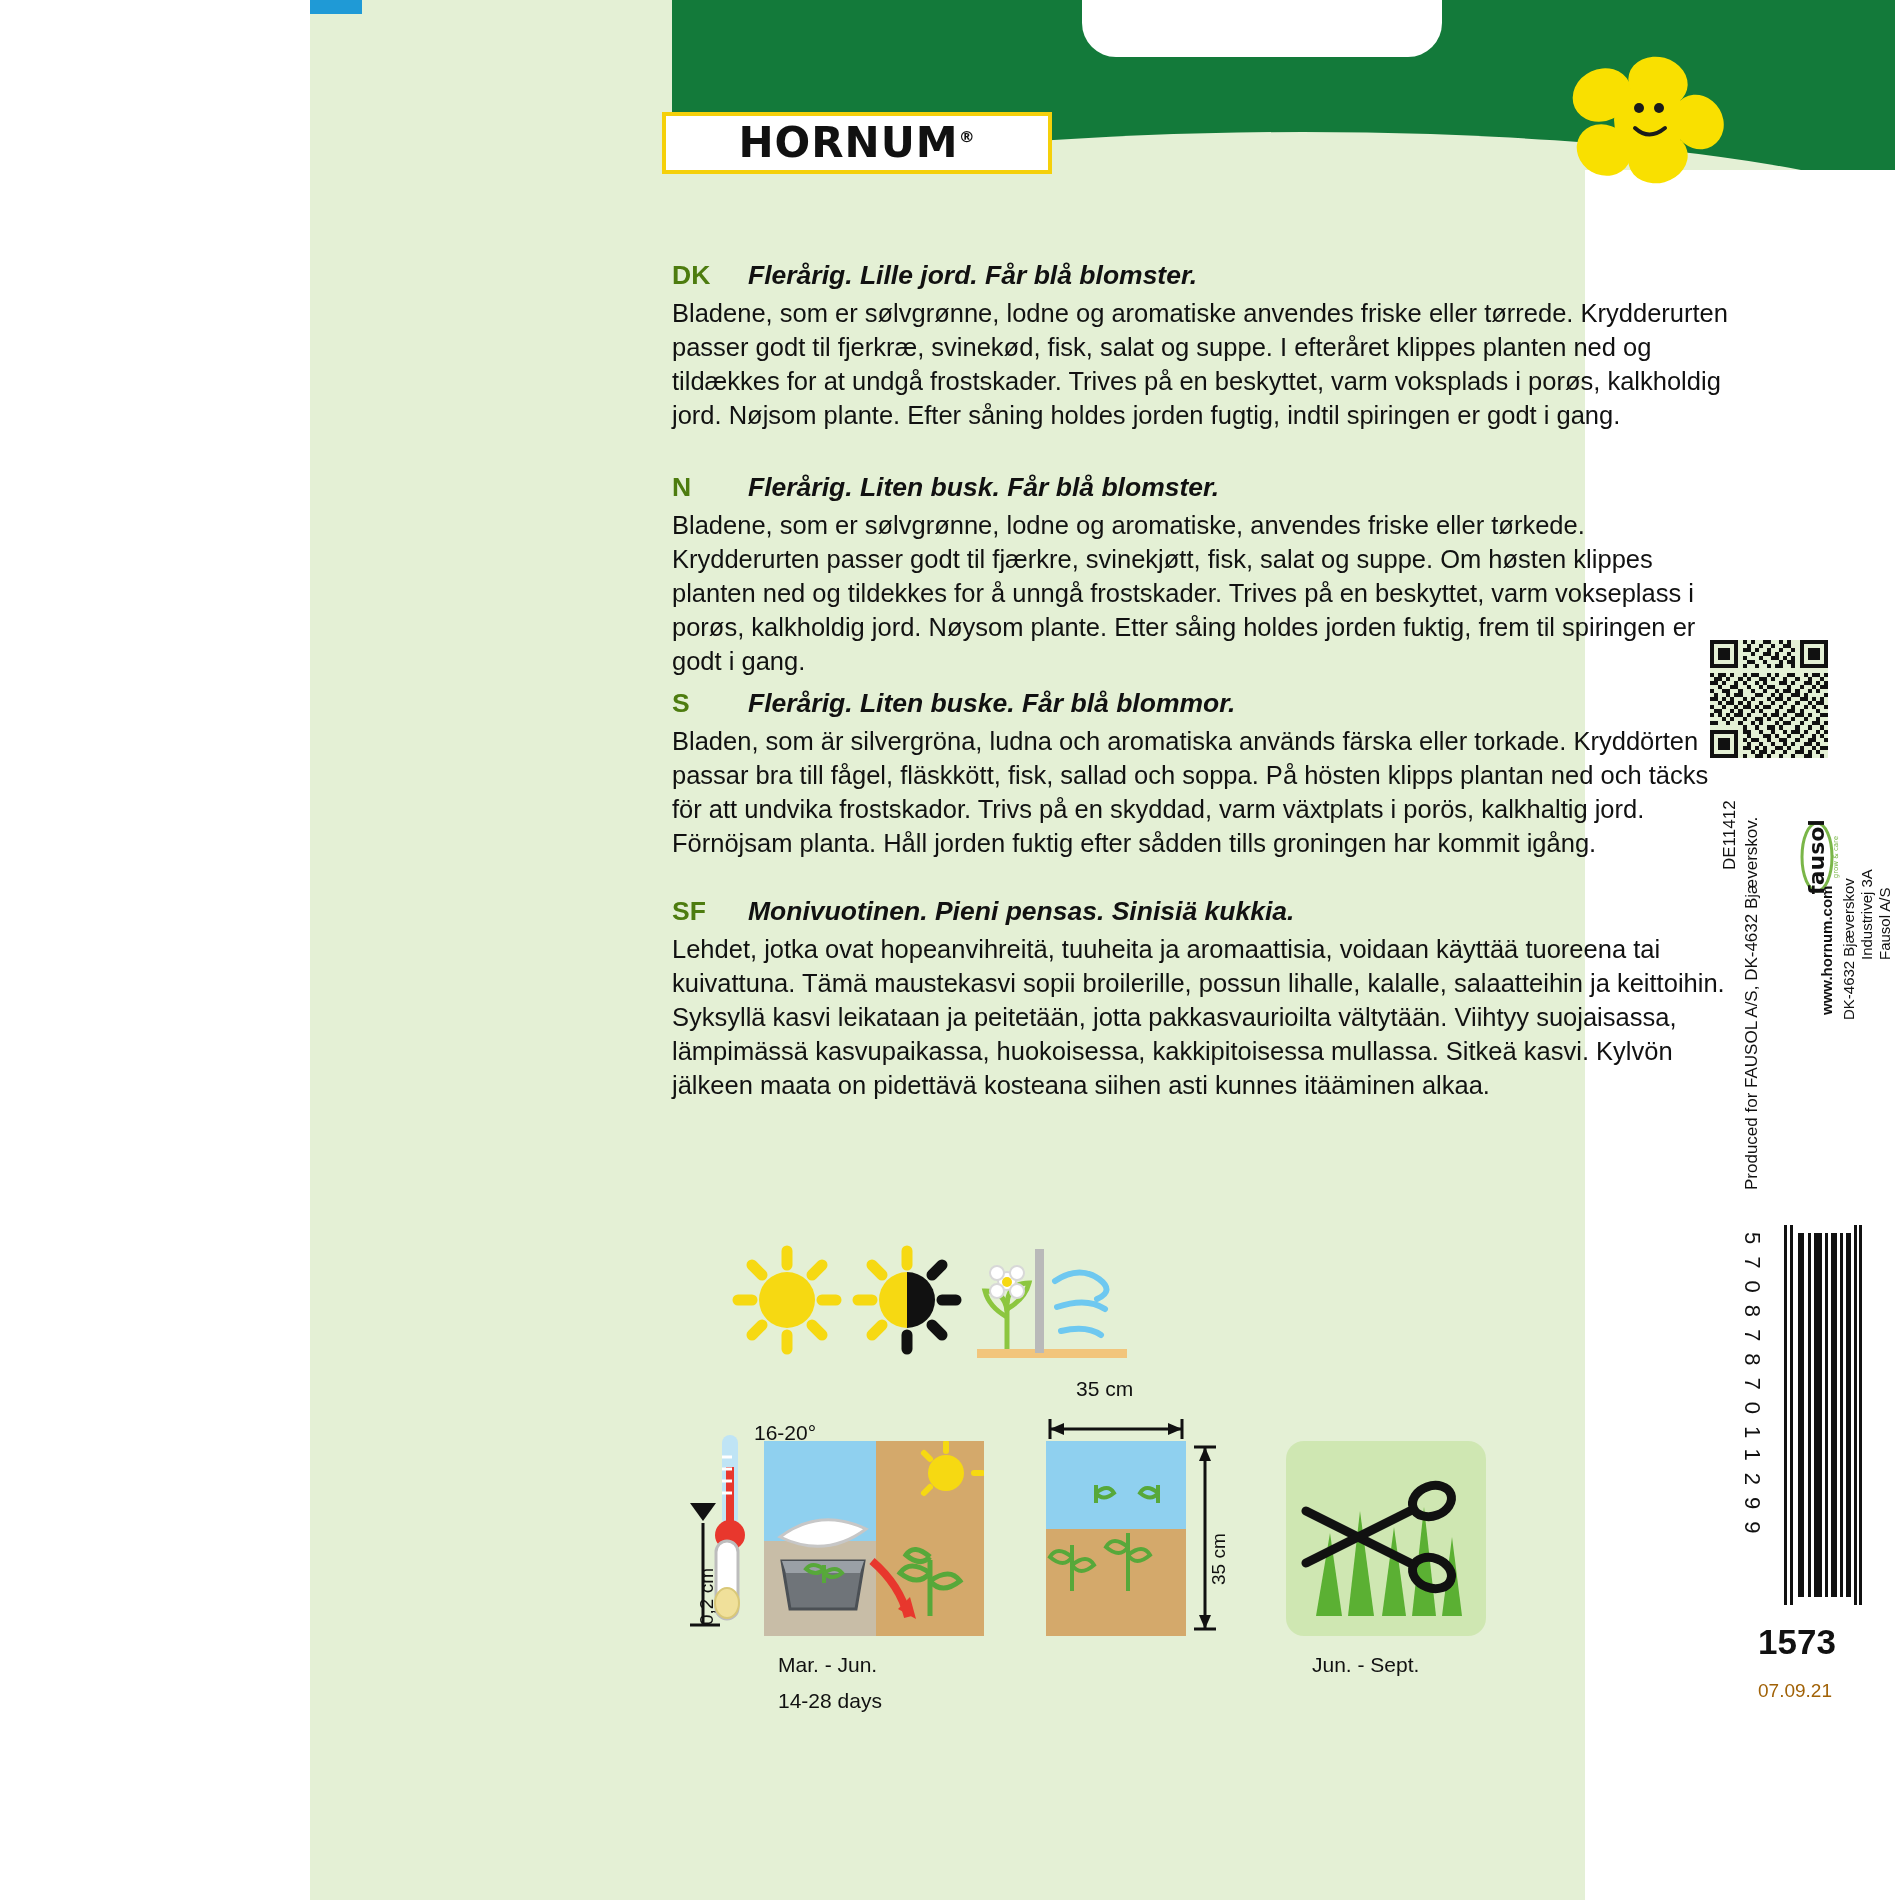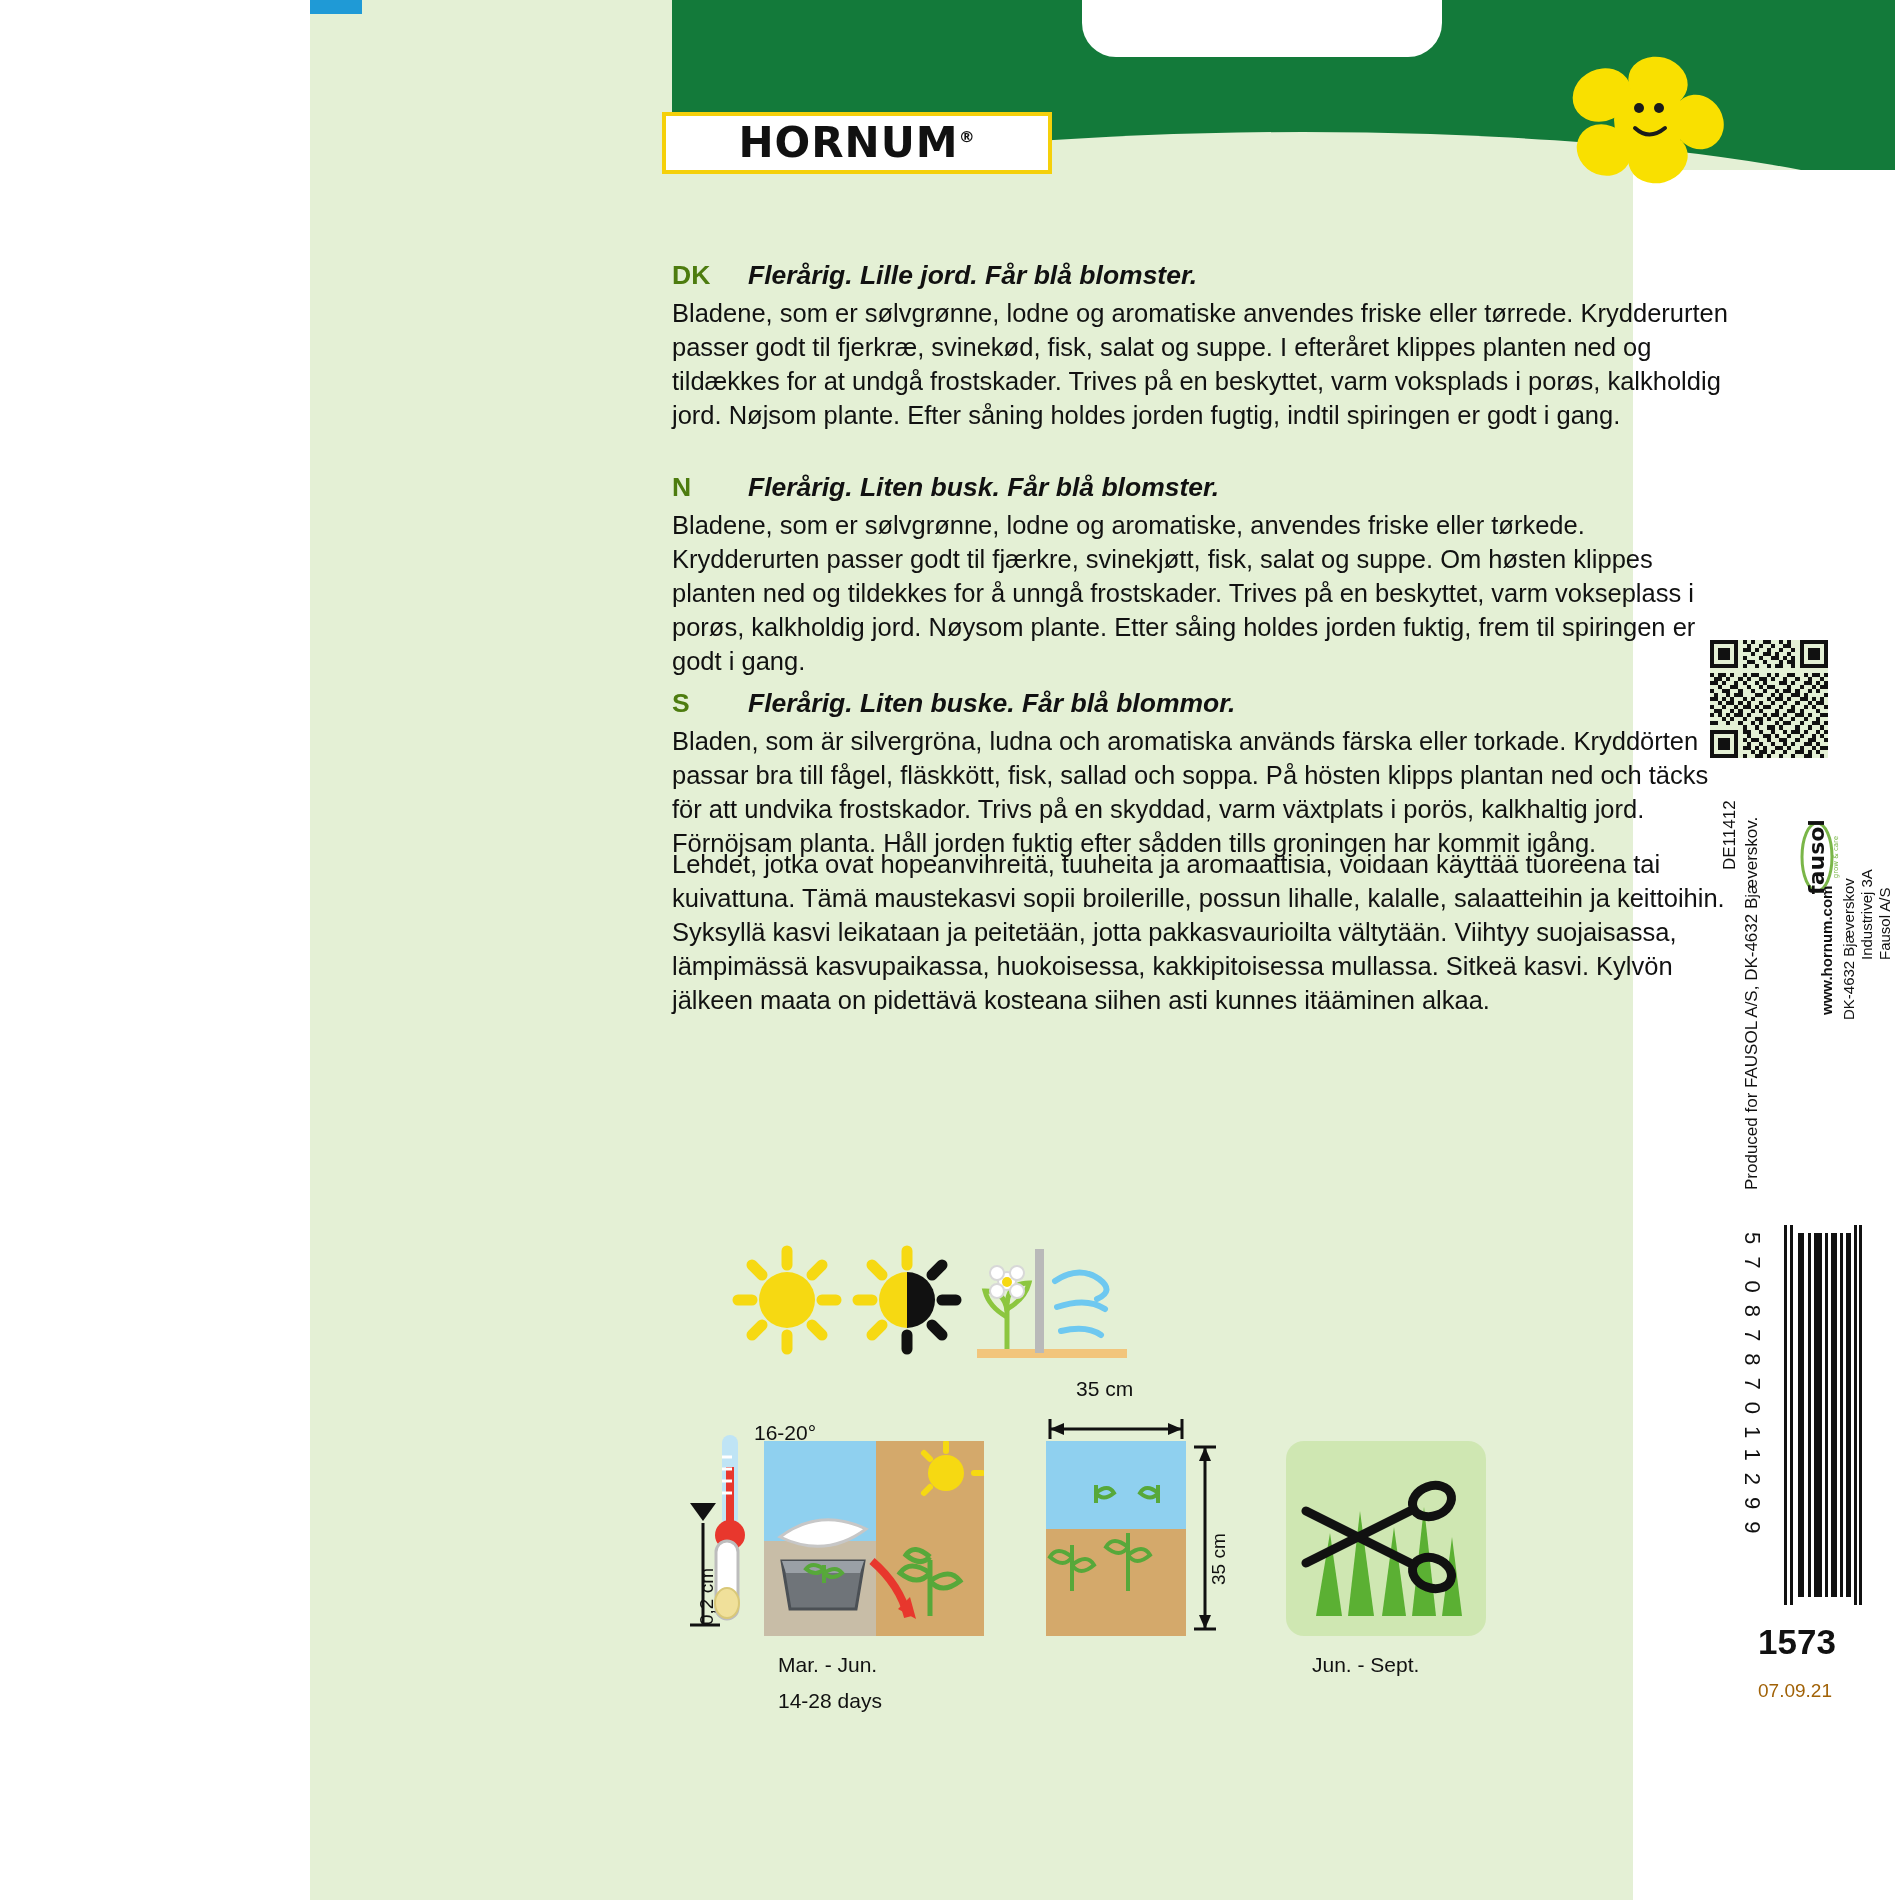--- a/index.html
+++ b/index.html
@@ -16,21 +16,20 @@
   }
 
   
   #packet {
     position: absolute;
     left: 310px;
     top: 0px;
     width: 1275px;
     height: 1900px;
     background: #e4f0d5;
-    padding-left: 48px;
   }
   
   #blue-strip {
     position: absolute;
     left: 310px;
     top: 0;
     width: 52px;
     height: 1900px;
     background: #1f9ad6;
   }
@@ -307,20 +306,23 @@
   </div>
 
   <div class="lang-block" id="block-s">
     <p class="lang-head">
       <span class="lang-code">S</span><span class="lang-title">Flerårig. Liten buske. Får blå blommor.</span>
     </p>
     <p class="lang-body">Bladen, som är silvergröna, ludna och aromatiska används färska eller torkade. Kryddörten passar bra till fågel, fläskkött, fisk, sallad och soppa. På hösten klipps plantan ned och täcks för att undvika frostskador. Trivs på en skyddad, varm växtplats i porös, kalkhaltig jord. Förnöjsam planta. Håll jorden fuktig efter sådden tills groningen har kommit igång.</p>
   </div>
 
   <div class="lang-block" id="block-sf">
+    <p class="lang-head">
+      <span class="lang-code">SF</span><span class="lang-title">Monivuotinen. Pieni pensas. Sinisiä kukkia.</span>
+    </p>
     <p class="lang-body">Lehdet, jotka ovat hopeanvihreitä, tuuheita ja aromaattisia, voidaan käyttää tuoreena tai kuivattuna. Tämä maustekasvi sopii broilerille, possun lihalle, kalalle, salaatteihin ja keittoihin. Syksyllä kasvi leikataan ja peitetään, jotta pakkasvaurioilta vältytään. Viihtyy suojaisassa, lämpimässä kasvupaikassa, huokoisessa, kakkipitoisessa mullassa. Sitkeä kasvi. Kylvön jälkeen maata on pidettävä kosteana siihen asti kunnes itääminen alkaa.</p>
   </div>
 
   <svg id="qr" viewBox="0 0 29 29" shape-rendering="crispEdges">
     <rect width="29" height="29" fill="#e4f0d5"></rect>
     <g fill="#111">
       <rect x="0" y="0" width="7" height="1"></rect>
         <rect x="0" y="6" width="7" height="1"></rect>
       <rect x="0" y="0" width="1" height="7"></rect>
         <rect x="6" y="0" width="1" height="7"></rect>

